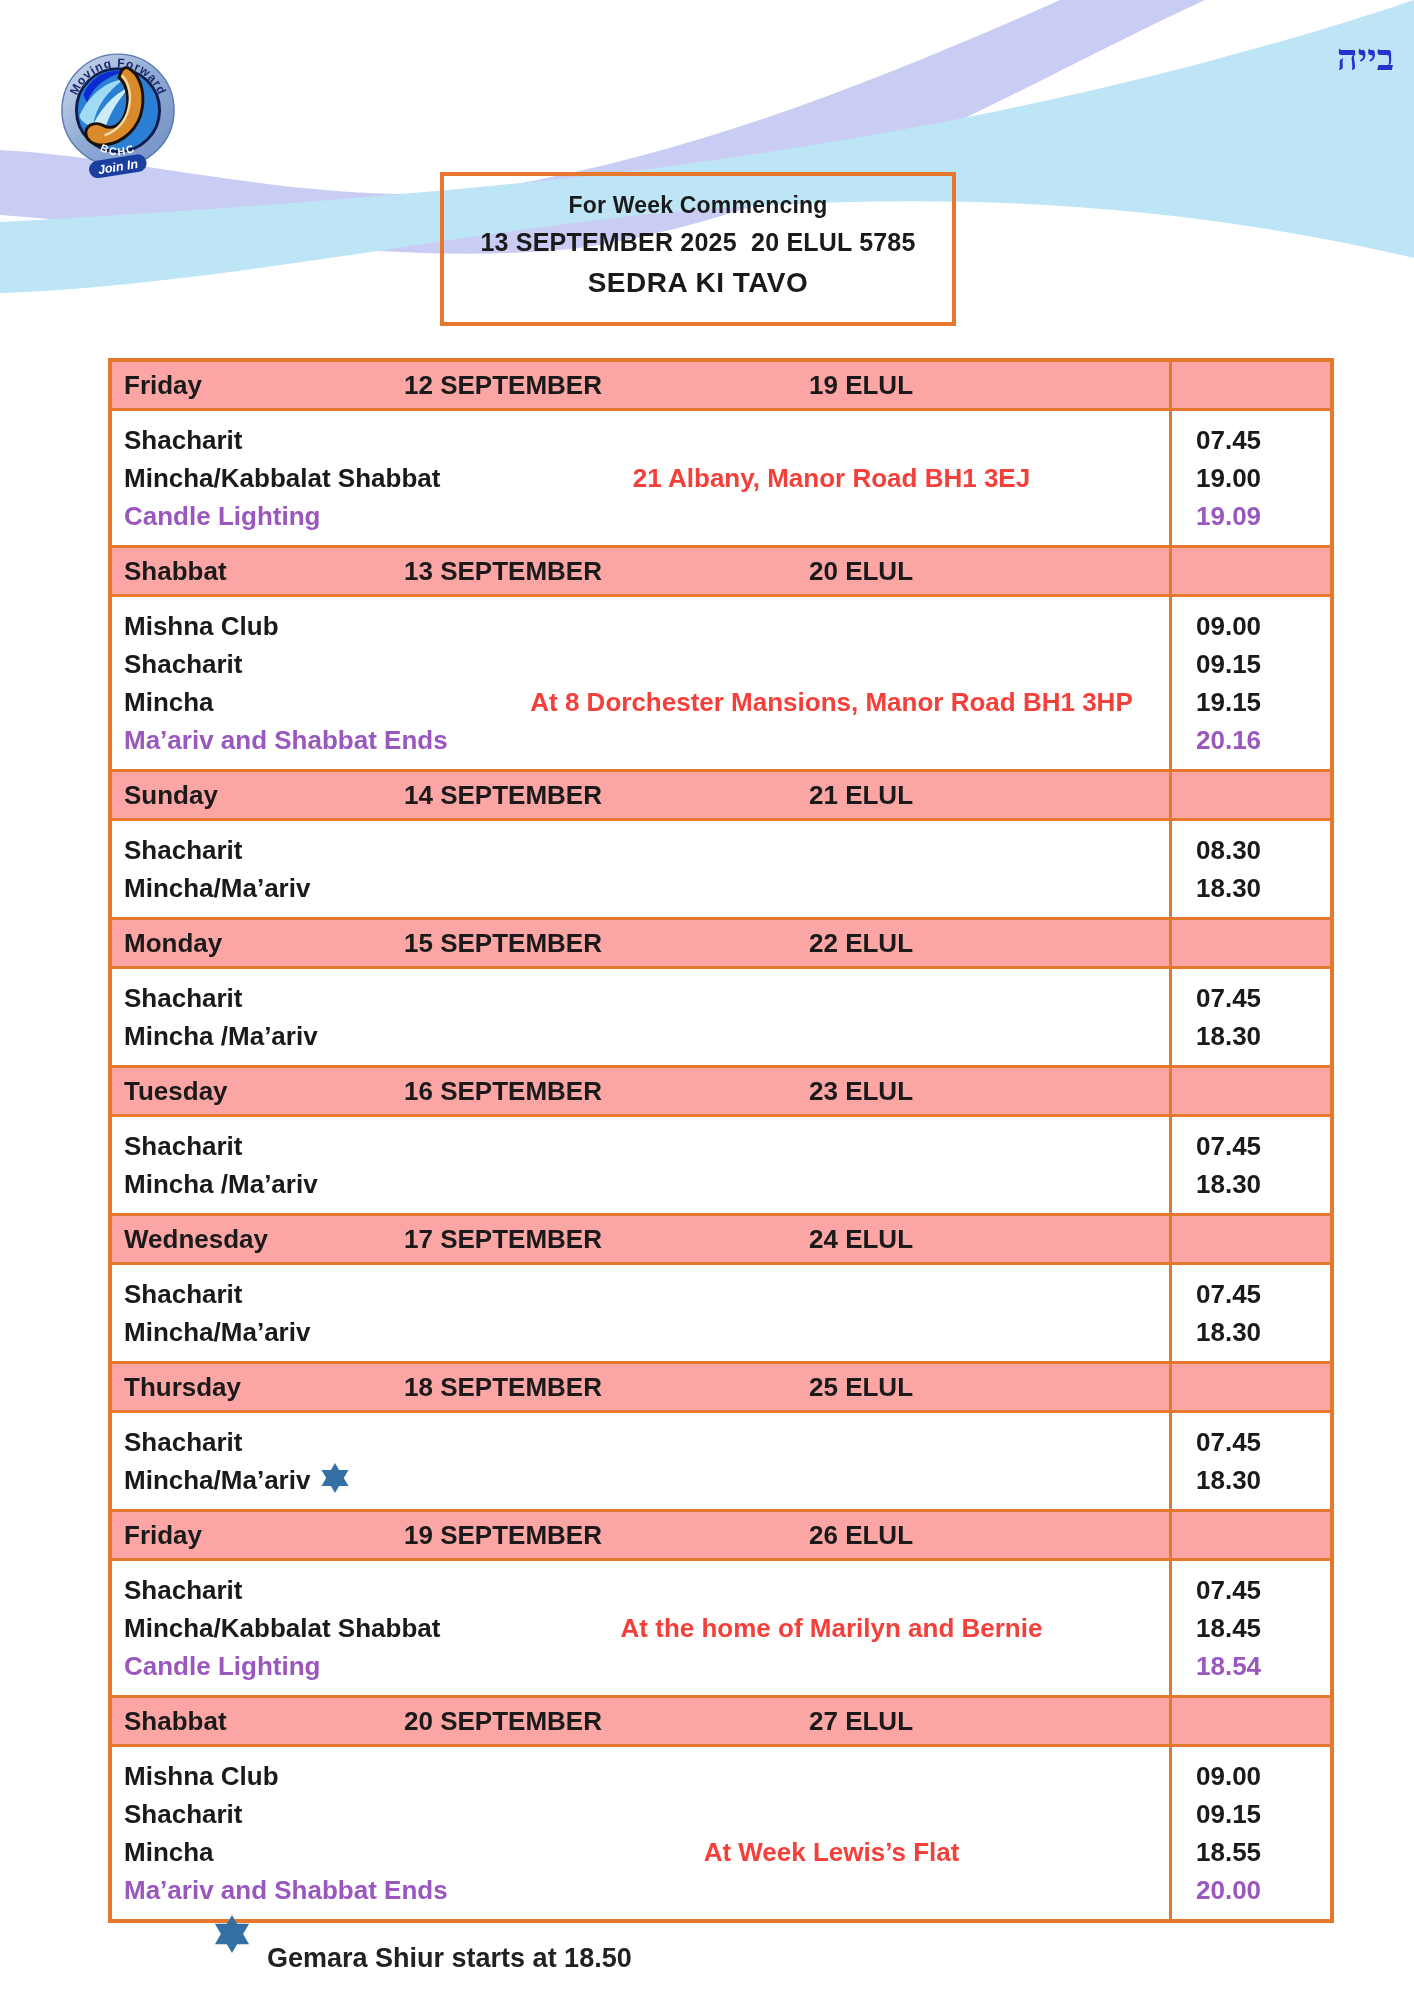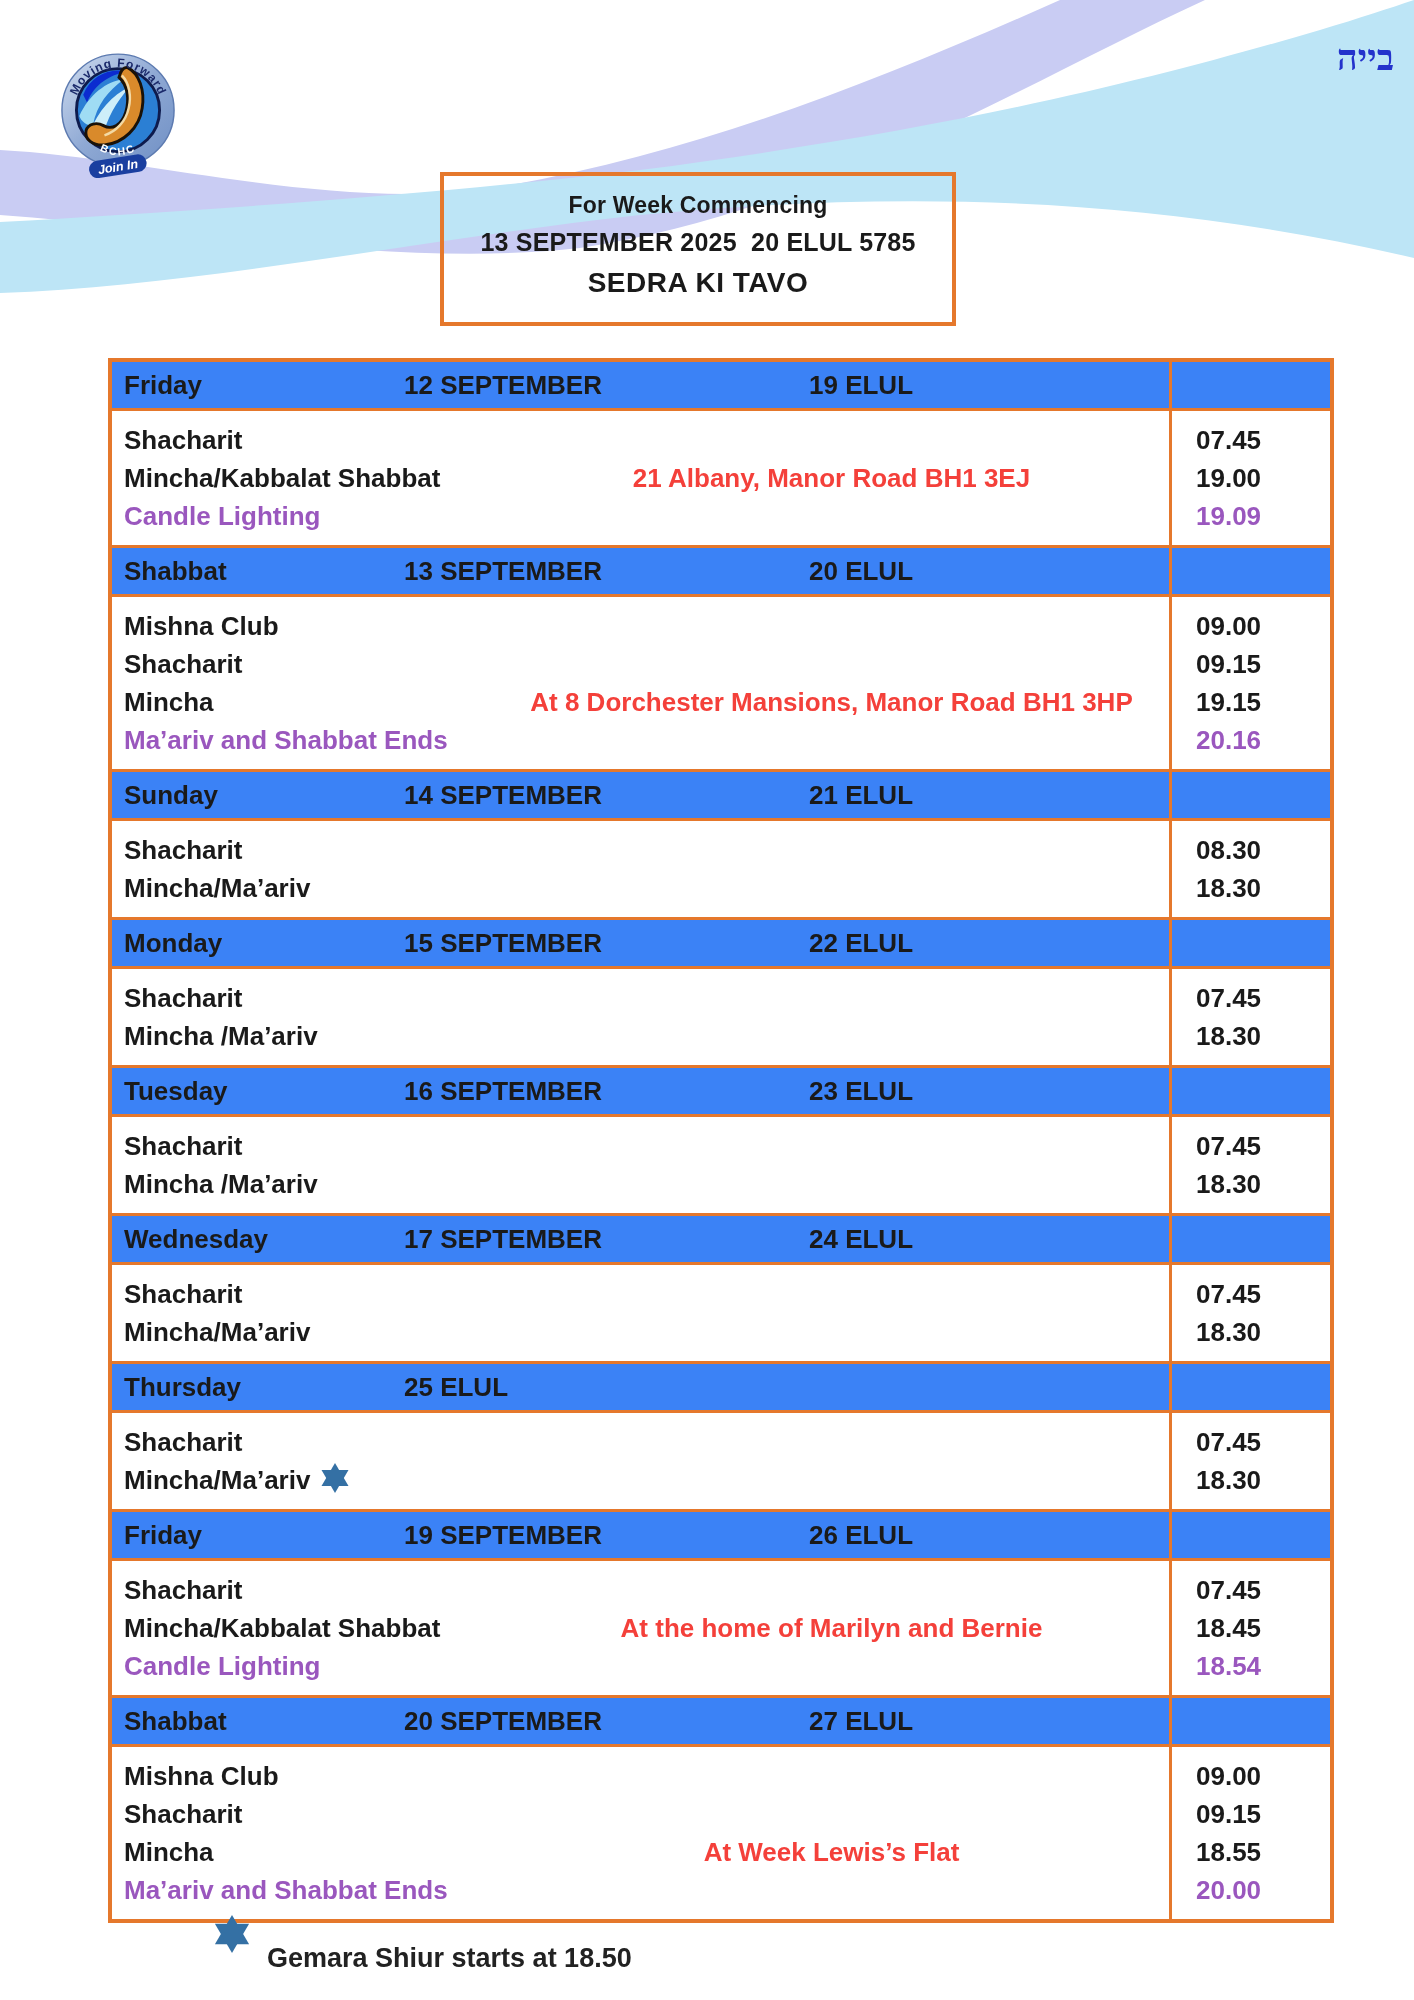--- a/index.html
+++ b/index.html
@@ -26,21 +26,21 @@
   #title-box .t1{margin-top:16px;font-size:23px;font-weight:bold;letter-spacing:.2px;}
   #title-box .t2{margin-top:9px;font-size:25px;font-weight:bold;white-space:pre;letter-spacing:.2px;}
   #title-box .t3{margin-top:10px;font-size:28px;font-weight:bold;letter-spacing:.5px;}
   
   #schedule{
     position:absolute;left:108px;top:358px;width:1226px;z-index:2;
     border:4px solid #E5782C;box-sizing:border-box;background:#ffffff;
   }
   .row{display:grid;grid-template-columns:1057px 1fr;}
   .row + .row{border-top:3px solid #E5782C;}
-  .day-header{background:#3b82f6;height:46px;}
+  .day-header{background:#fca5a5;height:46px;}
   .day-header .hleft{display:grid;grid-template-columns:292px 405px 1fr;align-items:center;}
   .day-header .hcell{font-size:26px;font-weight:bold;}
   .day-header .day{padding-left:12px;}
   .time-col{border-left:3px solid #E5782C;}
   .day-content .svc{padding:10px 0;}
   .svc-line{position:relative;height:38px;line-height:38px;font-size:26px;font-weight:bold;}
   .svc-line .label{padding-left:12px;white-space:pre;}
   .svc-line .addr{
     position:absolute;left:390px;right:8px;top:0;text-align:center;
     color:#F4403A;font-weight:bold;
@@ -221,20 +221,21 @@
         <div class="svc-line"><span class="label">Mincha/Ma’ariv</span></div>
       </div>
       <div class="time-col">
         <div class="time-line">07.45</div>
         <div class="time-line">18.30</div>
       </div>
     </div>
     <div class="row day-header">
       <div class="hleft">
         <span class="hcell day">Thursday</span>
+        <span class="hcell">18 SEPTEMBER</span>
         <span class="hcell">25 ELUL</span>
       </div>
       <div class="time-col"></div>
     </div>
     <div class="row day-content">
       <div class="svc">
         <div class="svc-line"><span class="label">Shacharit</span></div>
         <div class="svc-line"><span class="label">Mincha/Ma’ariv</span><span class="star-icon"><svg width="30" height="30" viewBox="0 0 30 30">
               <polygon points="15,0 28.5,23 1.5,23" fill="#3470A4"></polygon>
               <polygon points="15,30 1.5,7 28.5,7" fill="#3470A4"></polygon>

